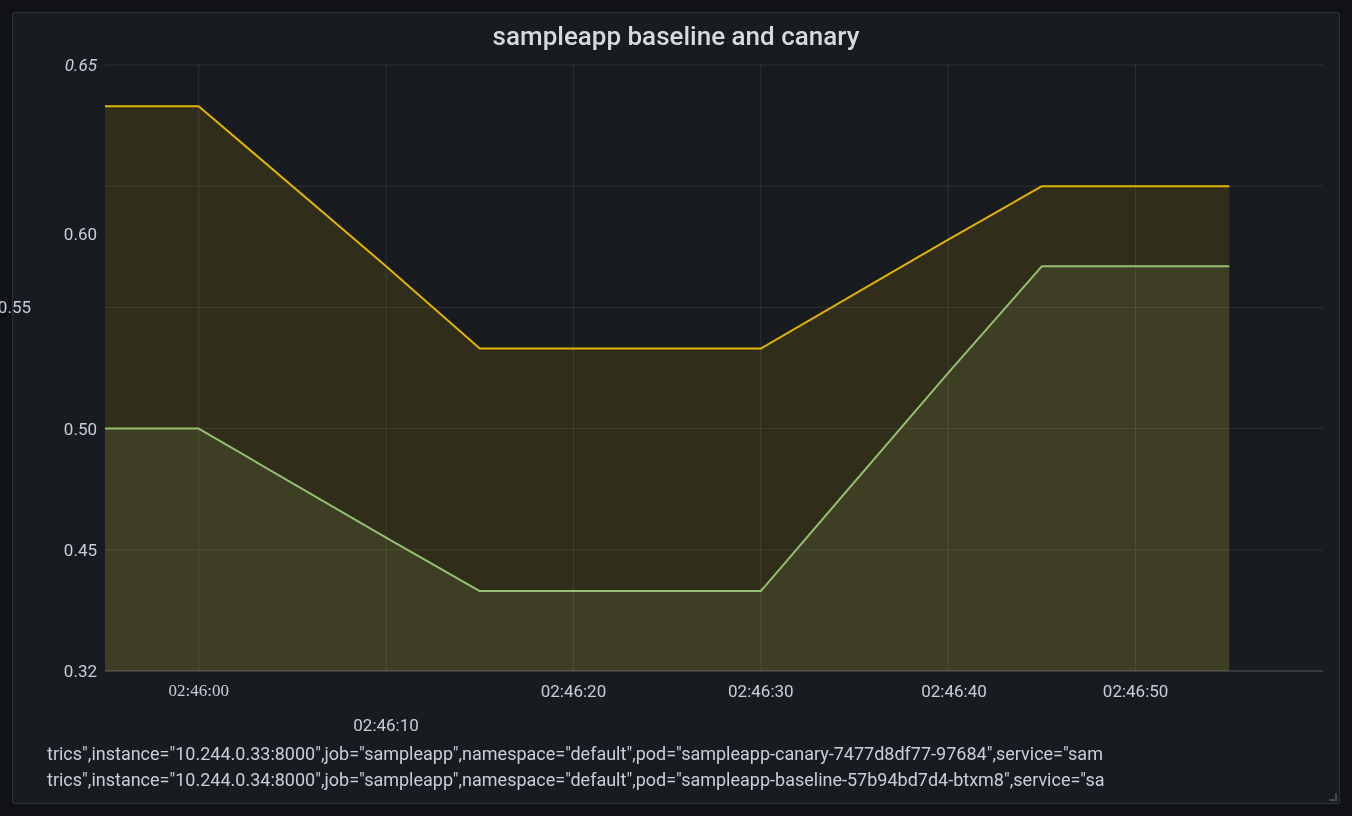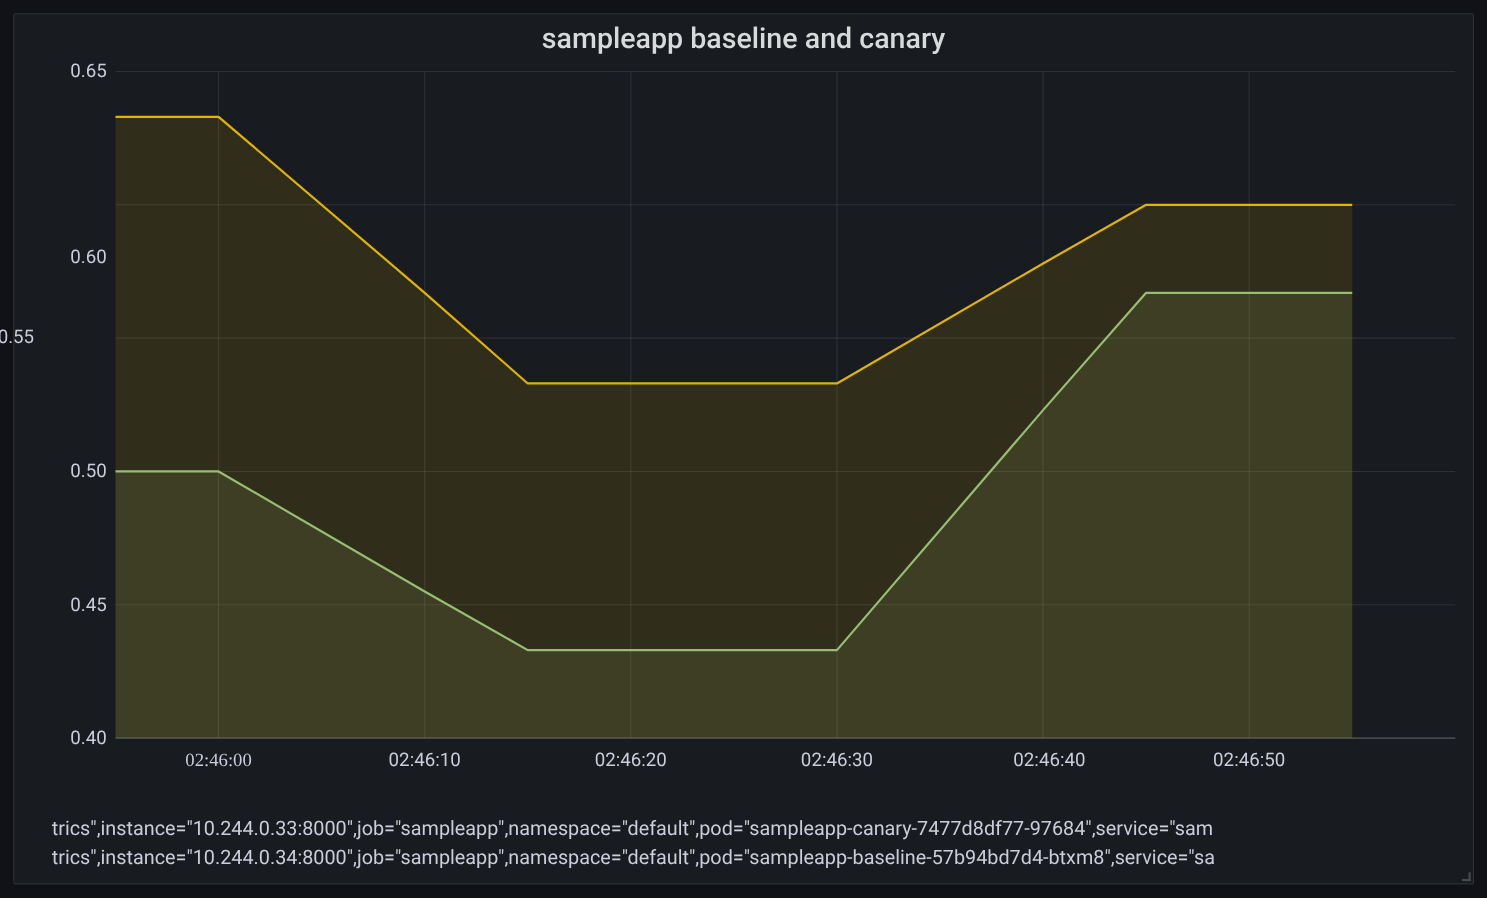--- a/index.html
+++ b/index.html
@@ -123,28 +123,28 @@
         <line x1="713.8461538461538" x2="713.8461538461538" y1="4" y2="610" stroke="rgba(204,204,220,0.12)" stroke-width="1"></line>
         <line x1="901.2307692307692" x2="901.2307692307692" y1="4" y2="610" stroke="rgba(204,204,220,0.12)" stroke-width="1"></line>
         <line x1="1088.6153846153845" x2="1088.6153846153845" y1="4" y2="610" stroke="rgba(204,204,220,0.12)" stroke-width="1"></line>
         <line x1="58" x2="1276" y1="610" y2="610" stroke="rgba(204,204,220,0.25)" stroke-width="1"></line>
         <path d="M 58 610 L 58 367.6000000000001 L 151.69230769230768 367.6000000000001 L 339.0769230769231 476.68 L 432.7692307692308 530.008 L 713.8461538461538 530.008 L 901.2307692307692 311.848 L 994.923076923077 205.19200000000018 L 1182.3076923076924 205.19200000000018 L 1182.3076923076924 610 Z" fill="#96bf73" fill-opacity="0.12" stroke="none"></path>
         <path d="M 58 610 L 58 45.208000000000034 L 151.69230769230768 45.208000000000034 L 339.0769230769231 205.19200000000018 L 432.7692307692308 287.608 L 713.8461538461538 287.608 L 901.2307692307692 178.52800000000016 L 994.923076923077 125.2000000000001 L 1182.3076923076924 125.2000000000001 L 1182.3076923076924 610 Z" fill="#e0b400" fill-opacity="0.12" stroke="none"></path>
         <path d="M 58 45.208000000000034 L 151.69230769230768 45.208000000000034 L 339.0769230769231 205.19200000000018 L 432.7692307692308 287.608 L 713.8461538461538 287.608 L 901.2307692307692 178.52800000000016 L 994.923076923077 125.2000000000001 L 1182.3076923076924 125.2000000000001" fill="none" stroke="#e0b400" stroke-width="2" stroke-linejoin="round"></path>
         <path d="M 58 367.6000000000001 L 151.69230769230768 367.6000000000001 L 339.0769230769231 476.68 L 432.7692307692308 530.008 L 713.8461538461538 530.008 L 901.2307692307692 311.848 L 994.923076923077 205.19200000000018 L 1182.3076923076924 205.19200000000018" fill="none" stroke="#96bf73" stroke-width="2" stroke-linejoin="round"></path>
       </svg>
 
-  <div class="y-tick-label" style="top: 610px; right: 1230px;">0.40</div>
+  <div class="y-tick-label" style="top: 610px; right: 1230px;">0.32</div>
       <div class="y-tick-label" style="top: 488.8px; right: 1230px;">0.45</div>
       <div class="y-tick-label" style="top: 367.6px; right: 1230px;">0.50</div>
       <div class="y-tick-label" style="top: 246.4px; right: 1296px; margin-left: 12px;">0.55</div>
       <div class="y-tick-label" style="top: 125.2px; right: 1230px; margin-top: 48px;">0.60</div>
-      <div class="y-tick-label" style="top: 4px; right: 1230px;">0.65</div>
+      <div class="y-tick-label" style="top: 4px; right: 1230px; font-style: italic;">0.65</div>
       <div class="x-tick-label" style="left: 151.692px; top: 614px; font-family: Liberation Serif, serif;">02:46:00</div>
-      <div class="x-tick-label" style="left: 339.077px; top: 614px;">02:46:10</div>
+      <div class="x-tick-label" style="left: 339.077px; top: 648px;">02:46:10</div>
       <div class="x-tick-label" style="left: 526.462px; top: 614px;">02:46:20</div>
       <div class="x-tick-label" style="left: 713.846px; top: 614px;">02:46:30</div>
       <div class="x-tick-label" style="left: 907px; top: 614px;">02:46:40</div>
       <div class="x-tick-label" style="left: 1088.62px; top: 614px;">02:46:50</div>
     </div>
 
   <div class="legend">
     <div class="legend-row">
       <span>trics",instance="10.244.0.33:8000",job="sampleapp",namespace="default",pod="sampleapp-canary-7477d8df77-97684",service="sam</span>
     </div>

